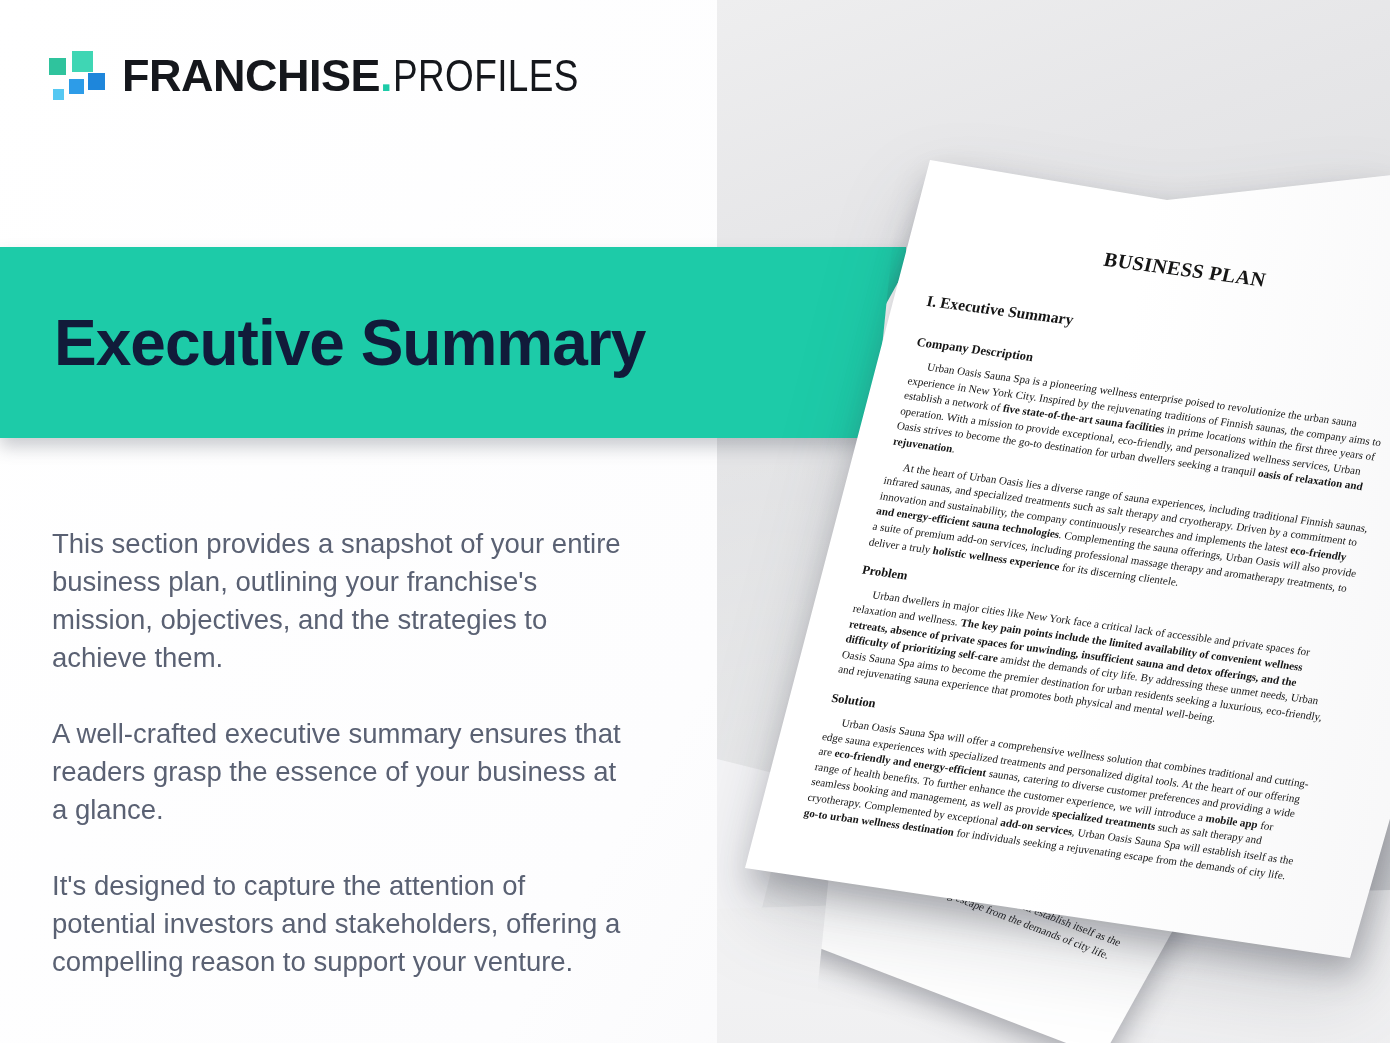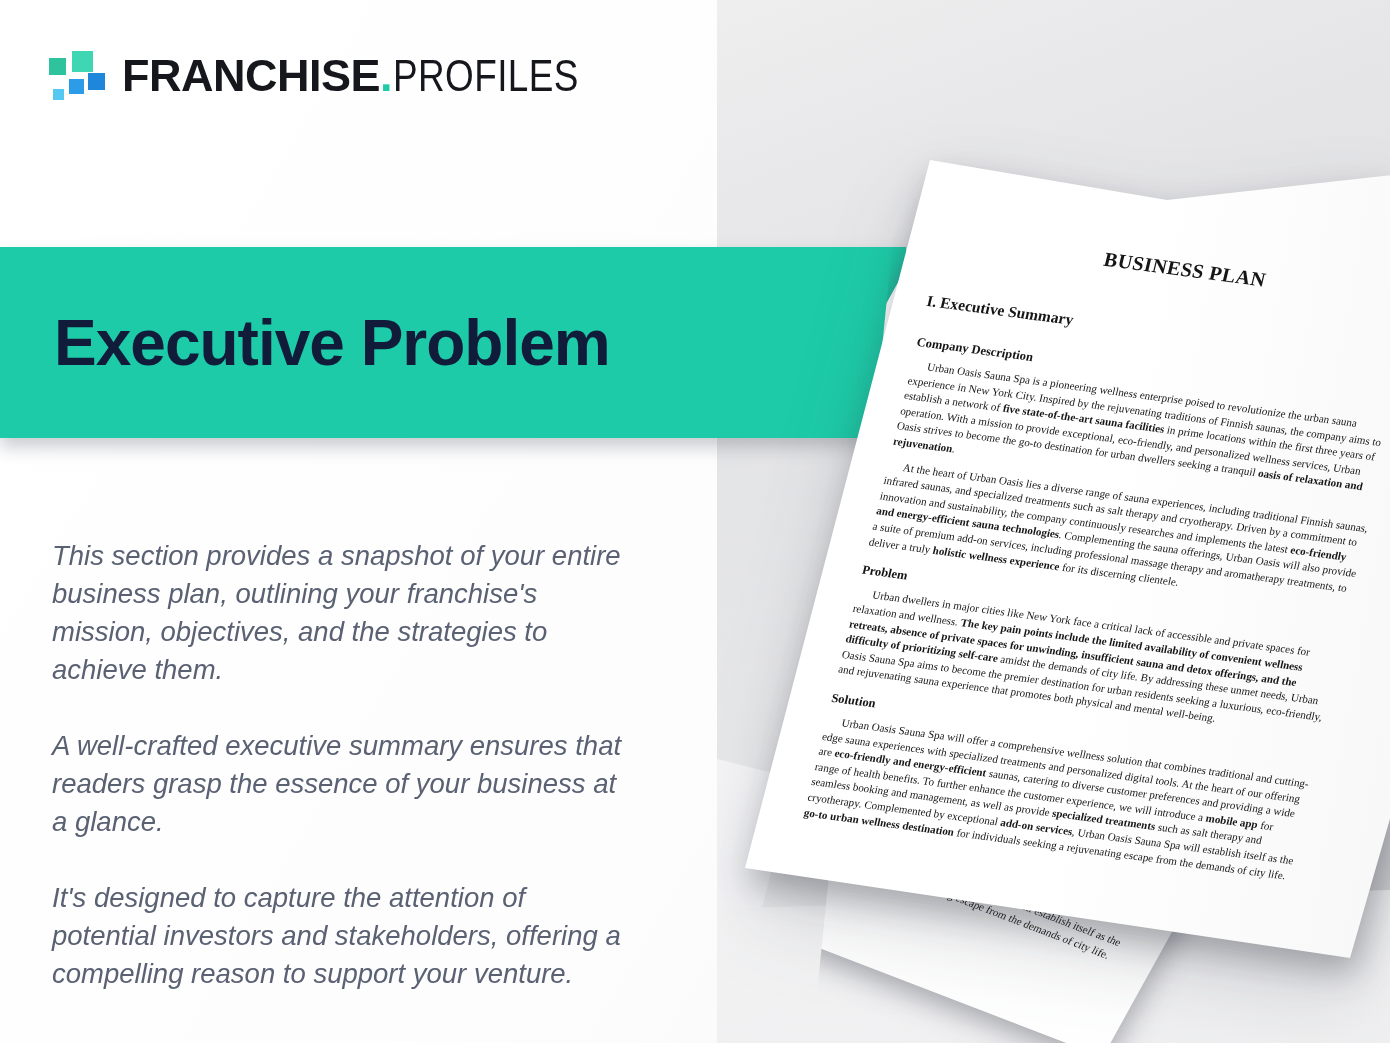--- a/index.html
+++ b/index.html
@@ -28,21 +28,21 @@
   .sq3{left:40px;top:29px;width:17px;height:17px;background:#1e86db;}
   .sq4{left:21px;top:35px;width:15px;height:15px;background:#2d9ce8;}
   .sq5{left:5px;top:45px;width:11px;height:11px;background:#55c8f2;}
   .logo-text{font-size:45px;line-height:1;color:#15171c;white-space:nowrap;display:flex;align-items:baseline;}
   .logo-bold{font-weight:800;letter-spacing:-.5px;}
   .logo-dot{font-weight:800;color:#1dcba8;}
   .logo-light{font-weight:400;display:inline-block;transform:scaleX(.82);transform-origin:0 70%;letter-spacing:.5px;}
 
   
   .body-copy{position:absolute;left:52px;top:521px;width:575px;z-index:2;}
-  .body-copy p{margin:16px 0 38px 0;font-size:27.5px;line-height:38px;color:#5a6173;font-style:italic;}
+  .body-copy p{margin:4px 0 38px 0;font-size:27.5px;line-height:38px;color:#5a6173;}
 
   
   .sheets{position:absolute;left:717px;top:0;width:673px;height:1043px;overflow:hidden;z-index:3;}
 
   .sheet4{position:absolute;left:-12px;top:756px;width:92px;height:200px;background:#f4f4f6;
           transform:rotate(14deg);transform-origin:0 0;color:#3a3a3a;
           font-family:"Liberation Serif",serif;font-size:9px;text-align:right;padding:4px 4px 0 0;box-sizing:border-box;}
   .sheet3{position:absolute;left:-40px;top:899px;width:780px;height:320px;transform:rotate(-1.6deg);
           background:linear-gradient(180deg,#f3f3f4 0%,#ececee 100%);}
 
@@ -83,21 +83,21 @@
       <span class="sq sq5"></span>
     </div>
     <div class="logo-text">
       <span class="logo-bold">FRANCHISE</span>
         <span class="logo-dot">.</span>
         <span class="logo-light">PROFILES</span>
     </div>
   </div>
 
   <div class="banner">
-    <h1>Executive Problem</h1>
+    <h1>Executive Summary</h1>
   </div>
 
   <div class="body-copy">
     <p>This section provides a snapshot of your entire business plan, outlining your franchise's mission, objectives, and the strategies to achieve them.</p>
     <p>A well-crafted executive summary ensures that readers grasp the essence of your business at a glance.</p>
     <p>It's designed to capture the attention of potential investors and stakeholders, offering a compelling reason to support your venture.</p>
   </div>
 
   <div class="sheets">
 

